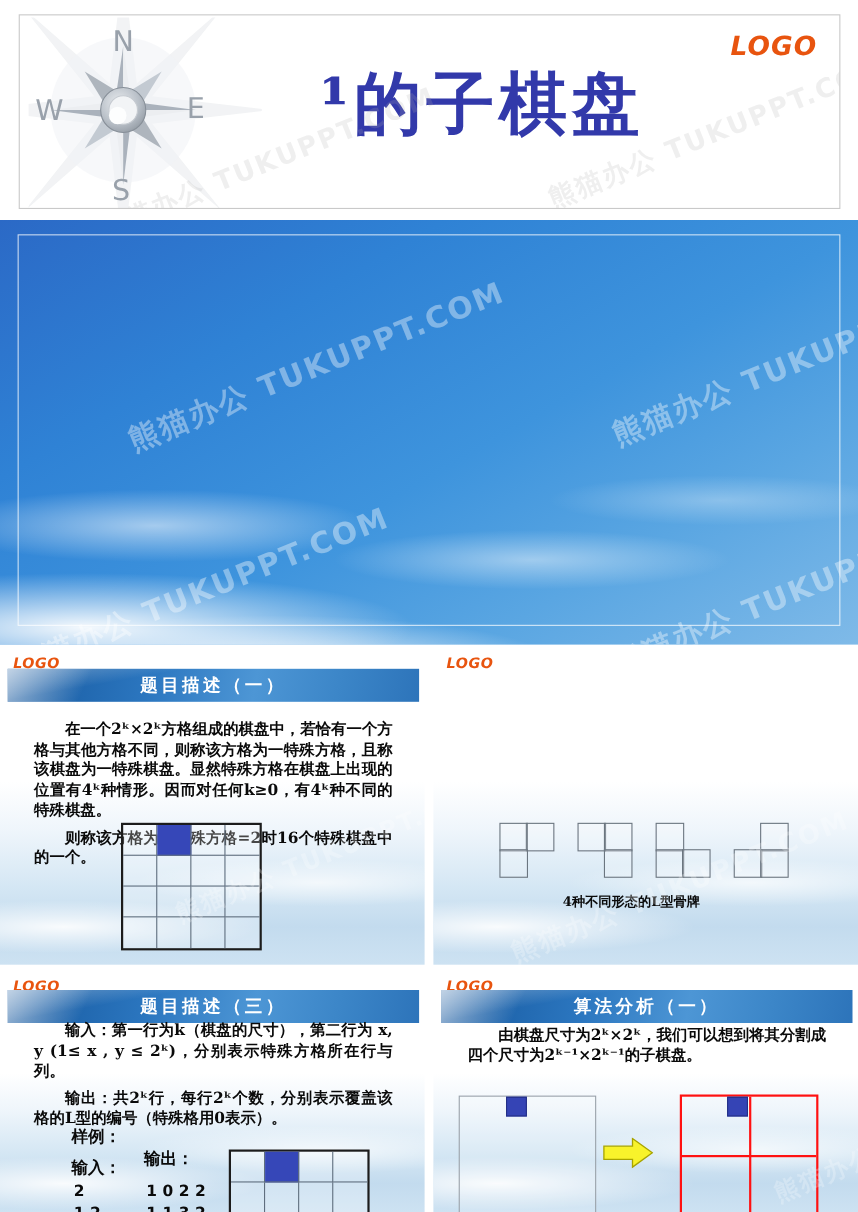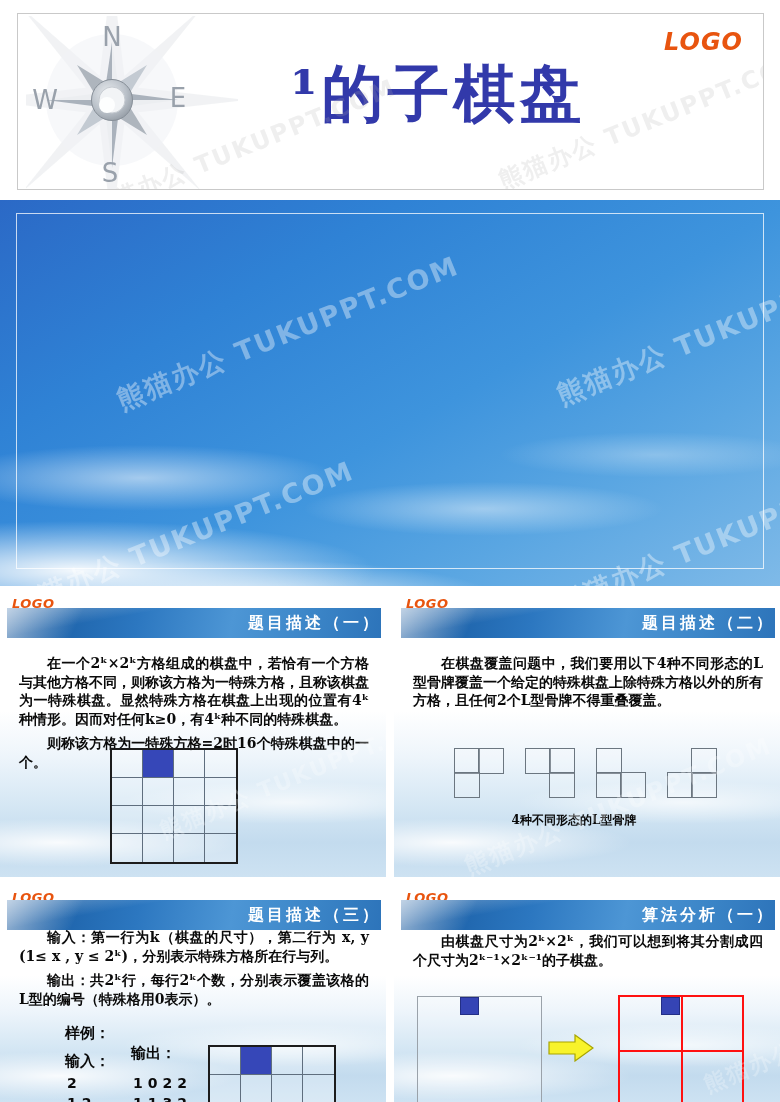--- a/index.html
+++ b/index.html
@@ -42,23 +42,23 @@
       radial-gradient(ellipse 300px 40px at 15% 88%, rgba(255,255,255,0.9), rgba(255,255,255,0) 60%),
       radial-gradient(ellipse 280px 36px at 75% 74%, rgba(255,255,255,0.7), rgba(255,255,255,0) 60%),
       linear-gradient(180deg,#ffffff 0%,#ffffff 42%,#eef5fb 58%,#d5e7f4 75%,#c3dbee 88%,#cde2f2 100%);}
   .slide-logo{position:absolute;left:12px;top:6px;font-family:"DejaVu Sans","Liberation Sans",sans-serif;
       font-style:italic;font-weight:bold;font-size:13px;color:#e8540f;letter-spacing:0.5px;}
   .band{position:absolute;left:7px;width:374px;height:30px;
       background:
         linear-gradient(115deg, rgba(255,255,255,0.6) 0%, rgba(255,255,255,0) 20%),
         linear-gradient(170deg, rgba(255,255,255,0.35) 0%, rgba(255,255,255,0) 30%),
         linear-gradient(100deg,#15579d 0%,#2c77c0 35%,#4d96d5 60%,#3c86c8 80%,#2d74ba 100%);
-      color:#ffffff;text-align:right;font-size:16px;font-weight:bold;letter-spacing:3px;line-height:30px;}
+      color:#ffffff;text-align:center;font-size:16px;font-weight:bold;letter-spacing:3px;line-height:30px;}
   .body-text{position:absolute;left:15px;right:13px;font-size:14px;font-weight:bold;color:#0a0a0a;}
-  .body-text p{margin:0 4px 6px;text-indent:2em;line-height:18.5px;text-align:justify;}
+  .body-text p{margin:0 16px 6px;text-indent:2em;line-height:18.5px;text-align:justify;}
 
   
   .board{position:absolute;display:grid;grid-template-columns:repeat(4,31px);grid-auto-rows:28px;
       border:2px solid #1c1c1c;background:rgba(255,255,255,0.25);}
   .gcell{box-sizing:border-box;border-right:1px solid #5f6e7e;border-bottom:1px solid #5f6e7e;}
   .gcell:nth-child(4n){border-right:none;}
   .gcell:nth-last-child(-n+4){border-bottom:none;}
   .gcell.special{background:#3647b8;}
 
   
@@ -169,23 +169,21 @@
         <div class="gcell"></div>
         <div class="gcell"></div>
         <div class="gcell"></div>
         <div class="gcell"></div>
       </div>
     <span class="wm wm-faint" style="left:150px;top:170px;font-size:22px;">熊猫办公 TUKUPPT.COM</span>
   </div>
 
   <div class="slide" style="left:394px;top:590px;height:287px;">
     <div class="slide-logo">LOGO</div>
-    <div class="band" style="top:18px;">题目描述（二）</div>
     <div class="body-text" style="top:64px;">
-      <p>在棋盘覆盖问题中，我们要用以下4种不同形态的L型骨牌覆盖一个给定的特殊棋盘上除特殊方格以外的所有方格，且任何2个L型骨牌不得重叠覆盖。</p>
     </div>
     <div class="lrow">
         <div class="lshape">
           <div class="lcell" style="left: 0px; top: 0px;"></div>
           <div class="lcell" style="left: 24px; top: 0px;"></div>
           <div class="lcell" style="left: 0px; top: 24px;"></div>
         </div>
         <div class="lshape">
           <div class="lcell" style="left: 0px; top: 0px;"></div>
           <div class="lcell" style="left: 24px; top: 0px;"></div>

